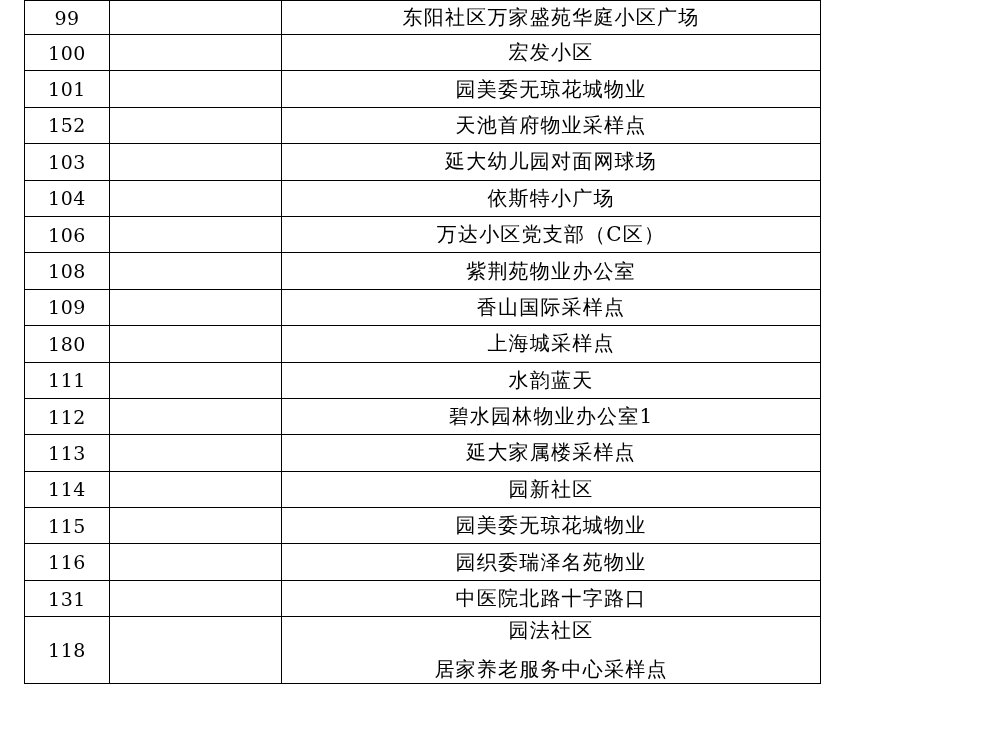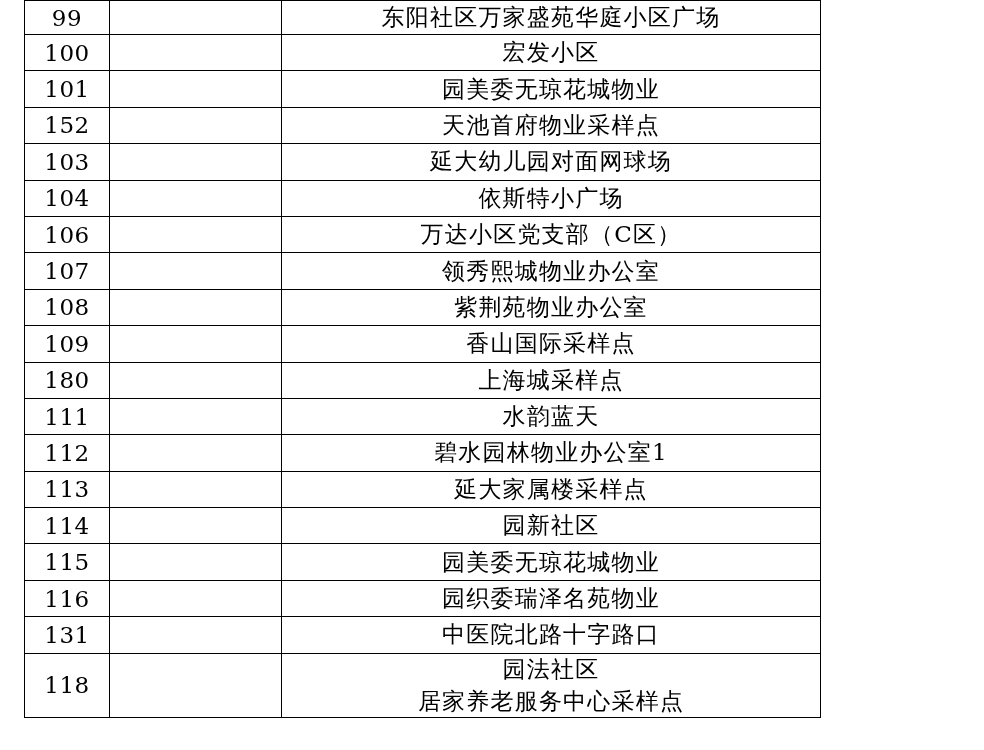--- a/index.html
+++ b/index.html
@@ -32,38 +32,38 @@
 
   table.doc-table td {
     border: 1px solid #000000;
     padding: 0;
     vertical-align: middle;
     text-align: center;
     color: #000000;
     font-family: "DejaVu Serif", "Liberation Serif", serif;
   }
   td.num {
-    font-size: 23px;
+    font-size: 19px;
     font-family: "Liberation Serif", "DejaVu Serif", serif;
     letter-spacing: 0.5px;
   }
   td.mid {
     border-top: none;
     border-bottom: none;
   }
   td.name {
-    font-size: 23px;
+    font-size: 20px;
     letter-spacing: 1.2px;
     white-space: nowrap;
   }
   tr.r-normal td { height: 35.4px; }
   tr.r-tall td { height: 56px; }
   td.name .line2 {
     display: block;
-    margin-top: 1px;
+    margin-top: 12px;
   }
   
   tr.r-first td { height: 33px; }
 </style>
 </head>
 <body>
 
 <div class="page">
   <table class="doc-table">
     <colgroup>
@@ -109,25 +109,20 @@
         <td class="name">依斯特小广场</td>
       </tr>
 
 
       <tr class="r-normal">
         <td class="num">106</td>
         <td class="mid"></td>
         <td class="name">万达小区党支部（C区）</td>
       </tr>
 
-      <tr class="r-normal">
-        <td class="num">107</td>
-        <td class="mid"></td>
-        <td class="name">领秀熙城物业办公室</td>
-      </tr>
 
       <tr class="r-normal">
         <td class="num">108</td>
         <td class="mid"></td>
         <td class="name">紫荆苑物业办公室</td>
       </tr>
 
       <tr class="r-normal">
         <td class="num">109</td>
         <td class="mid"></td>

